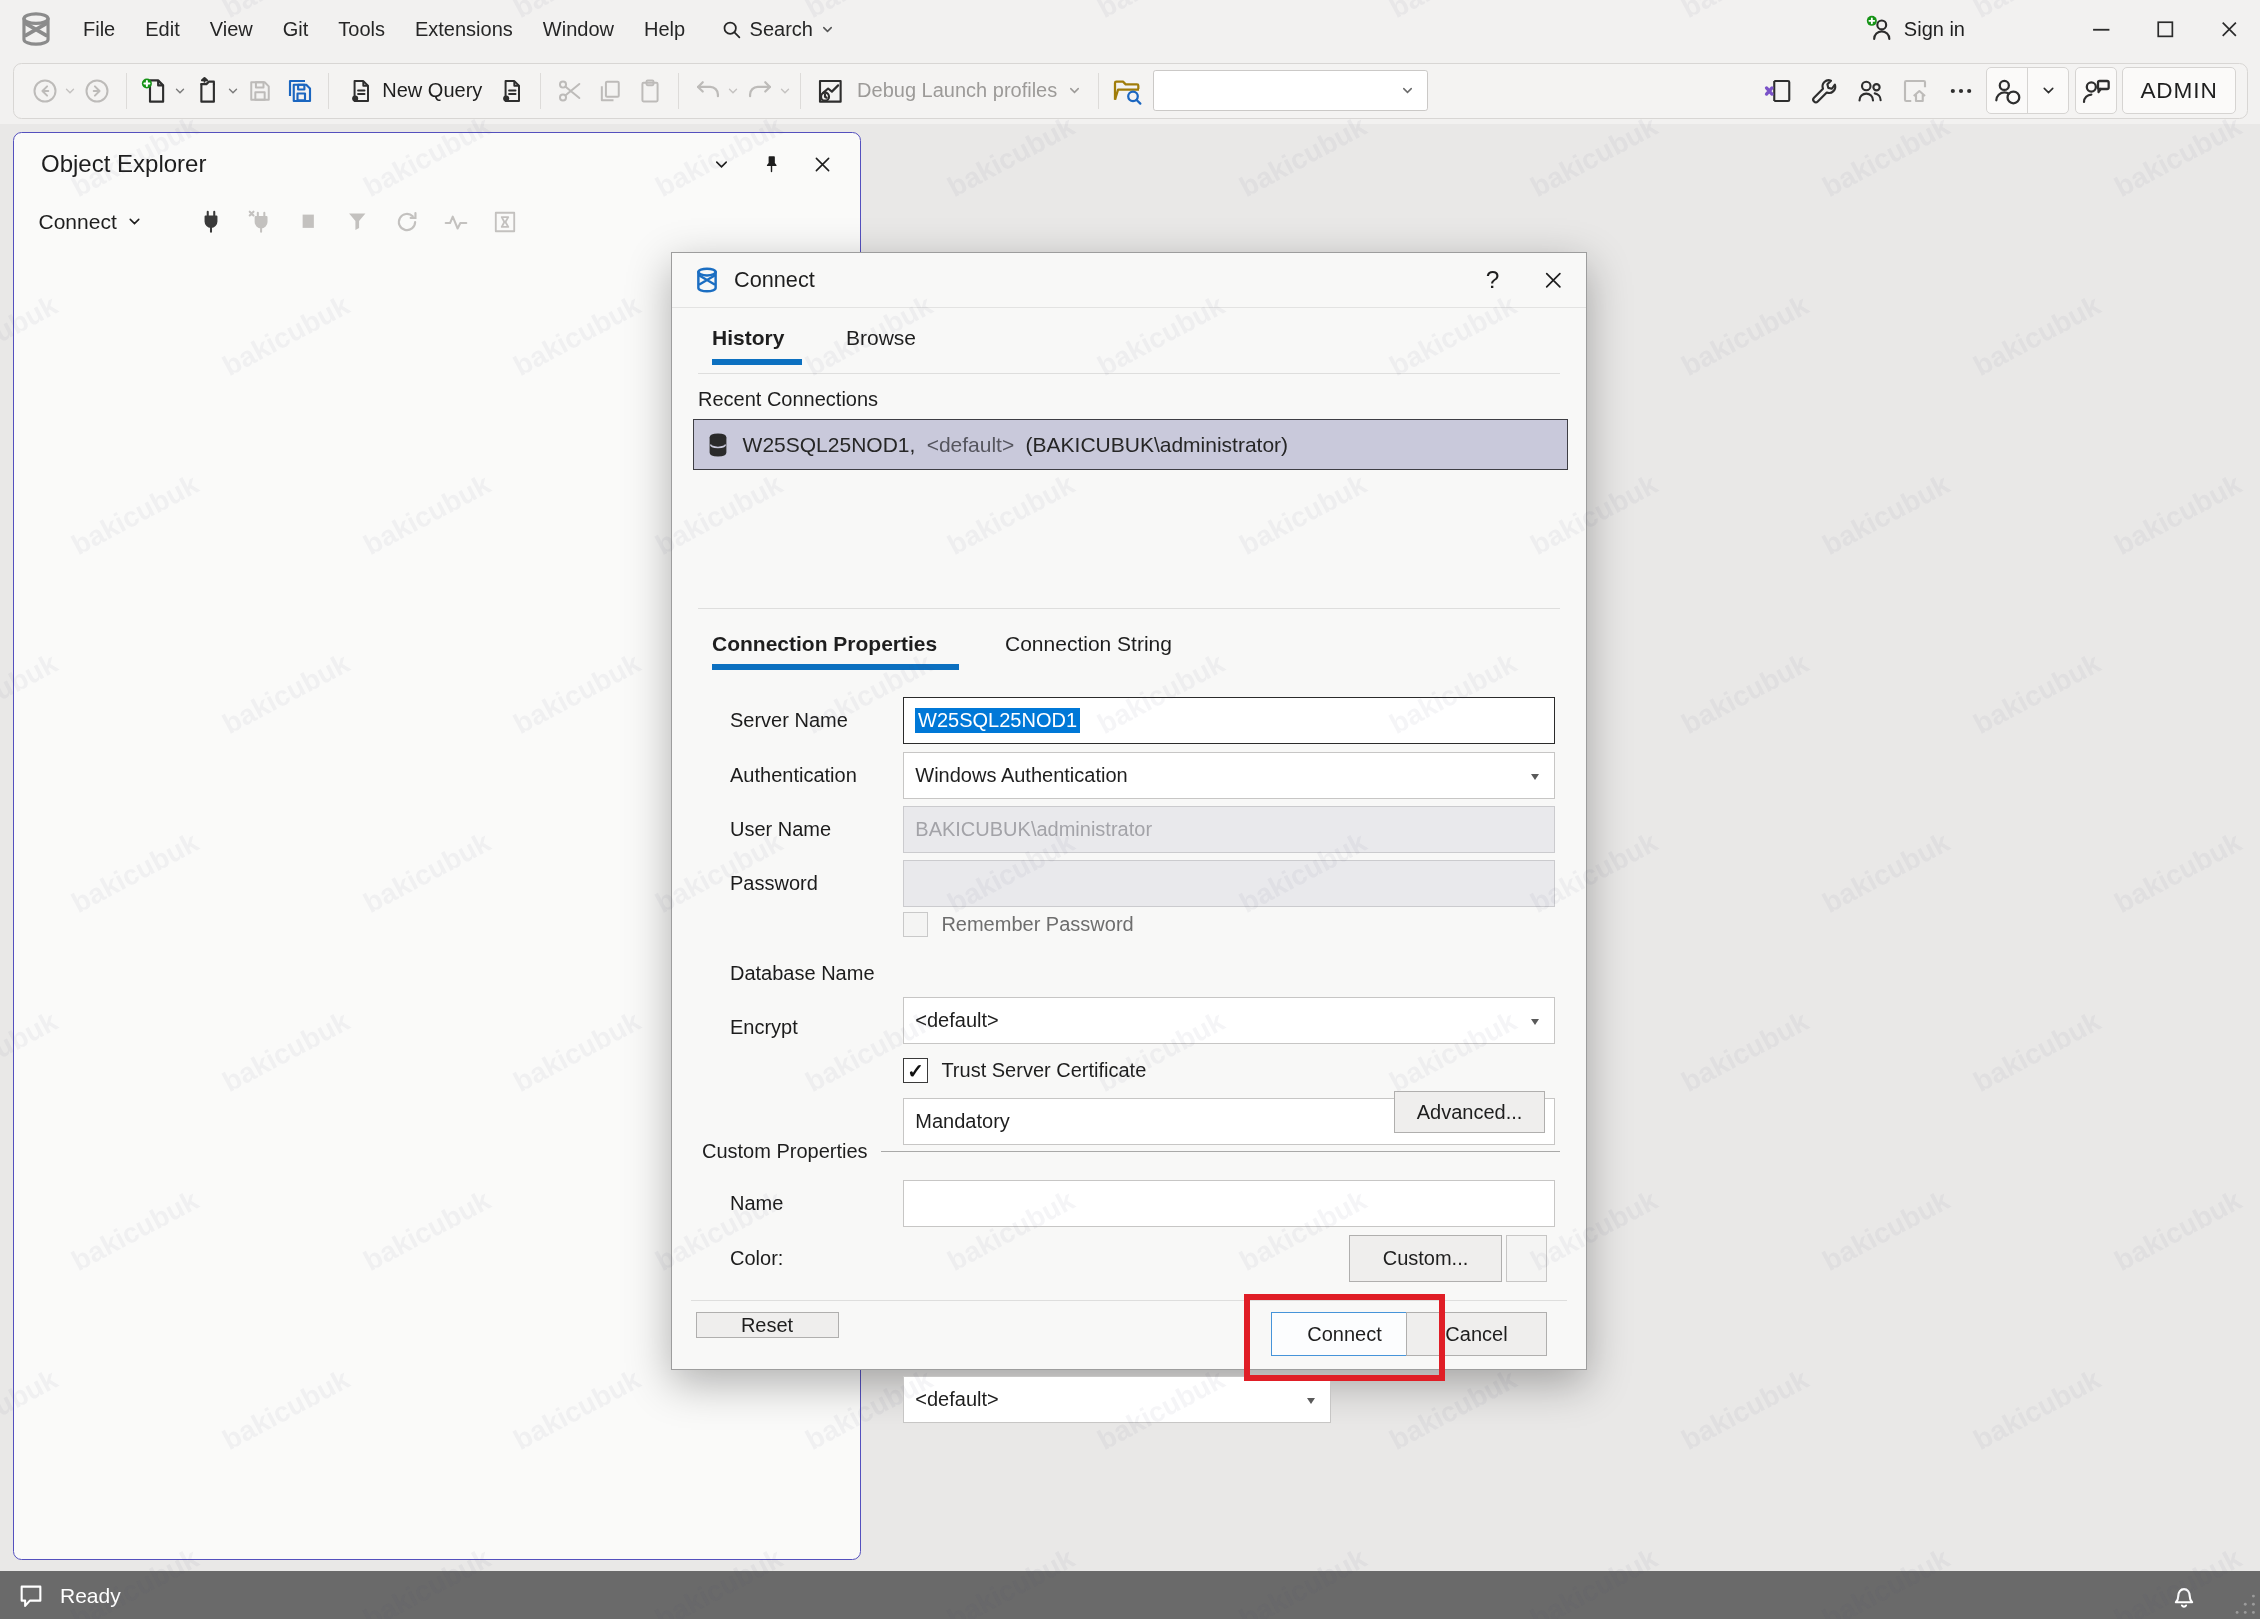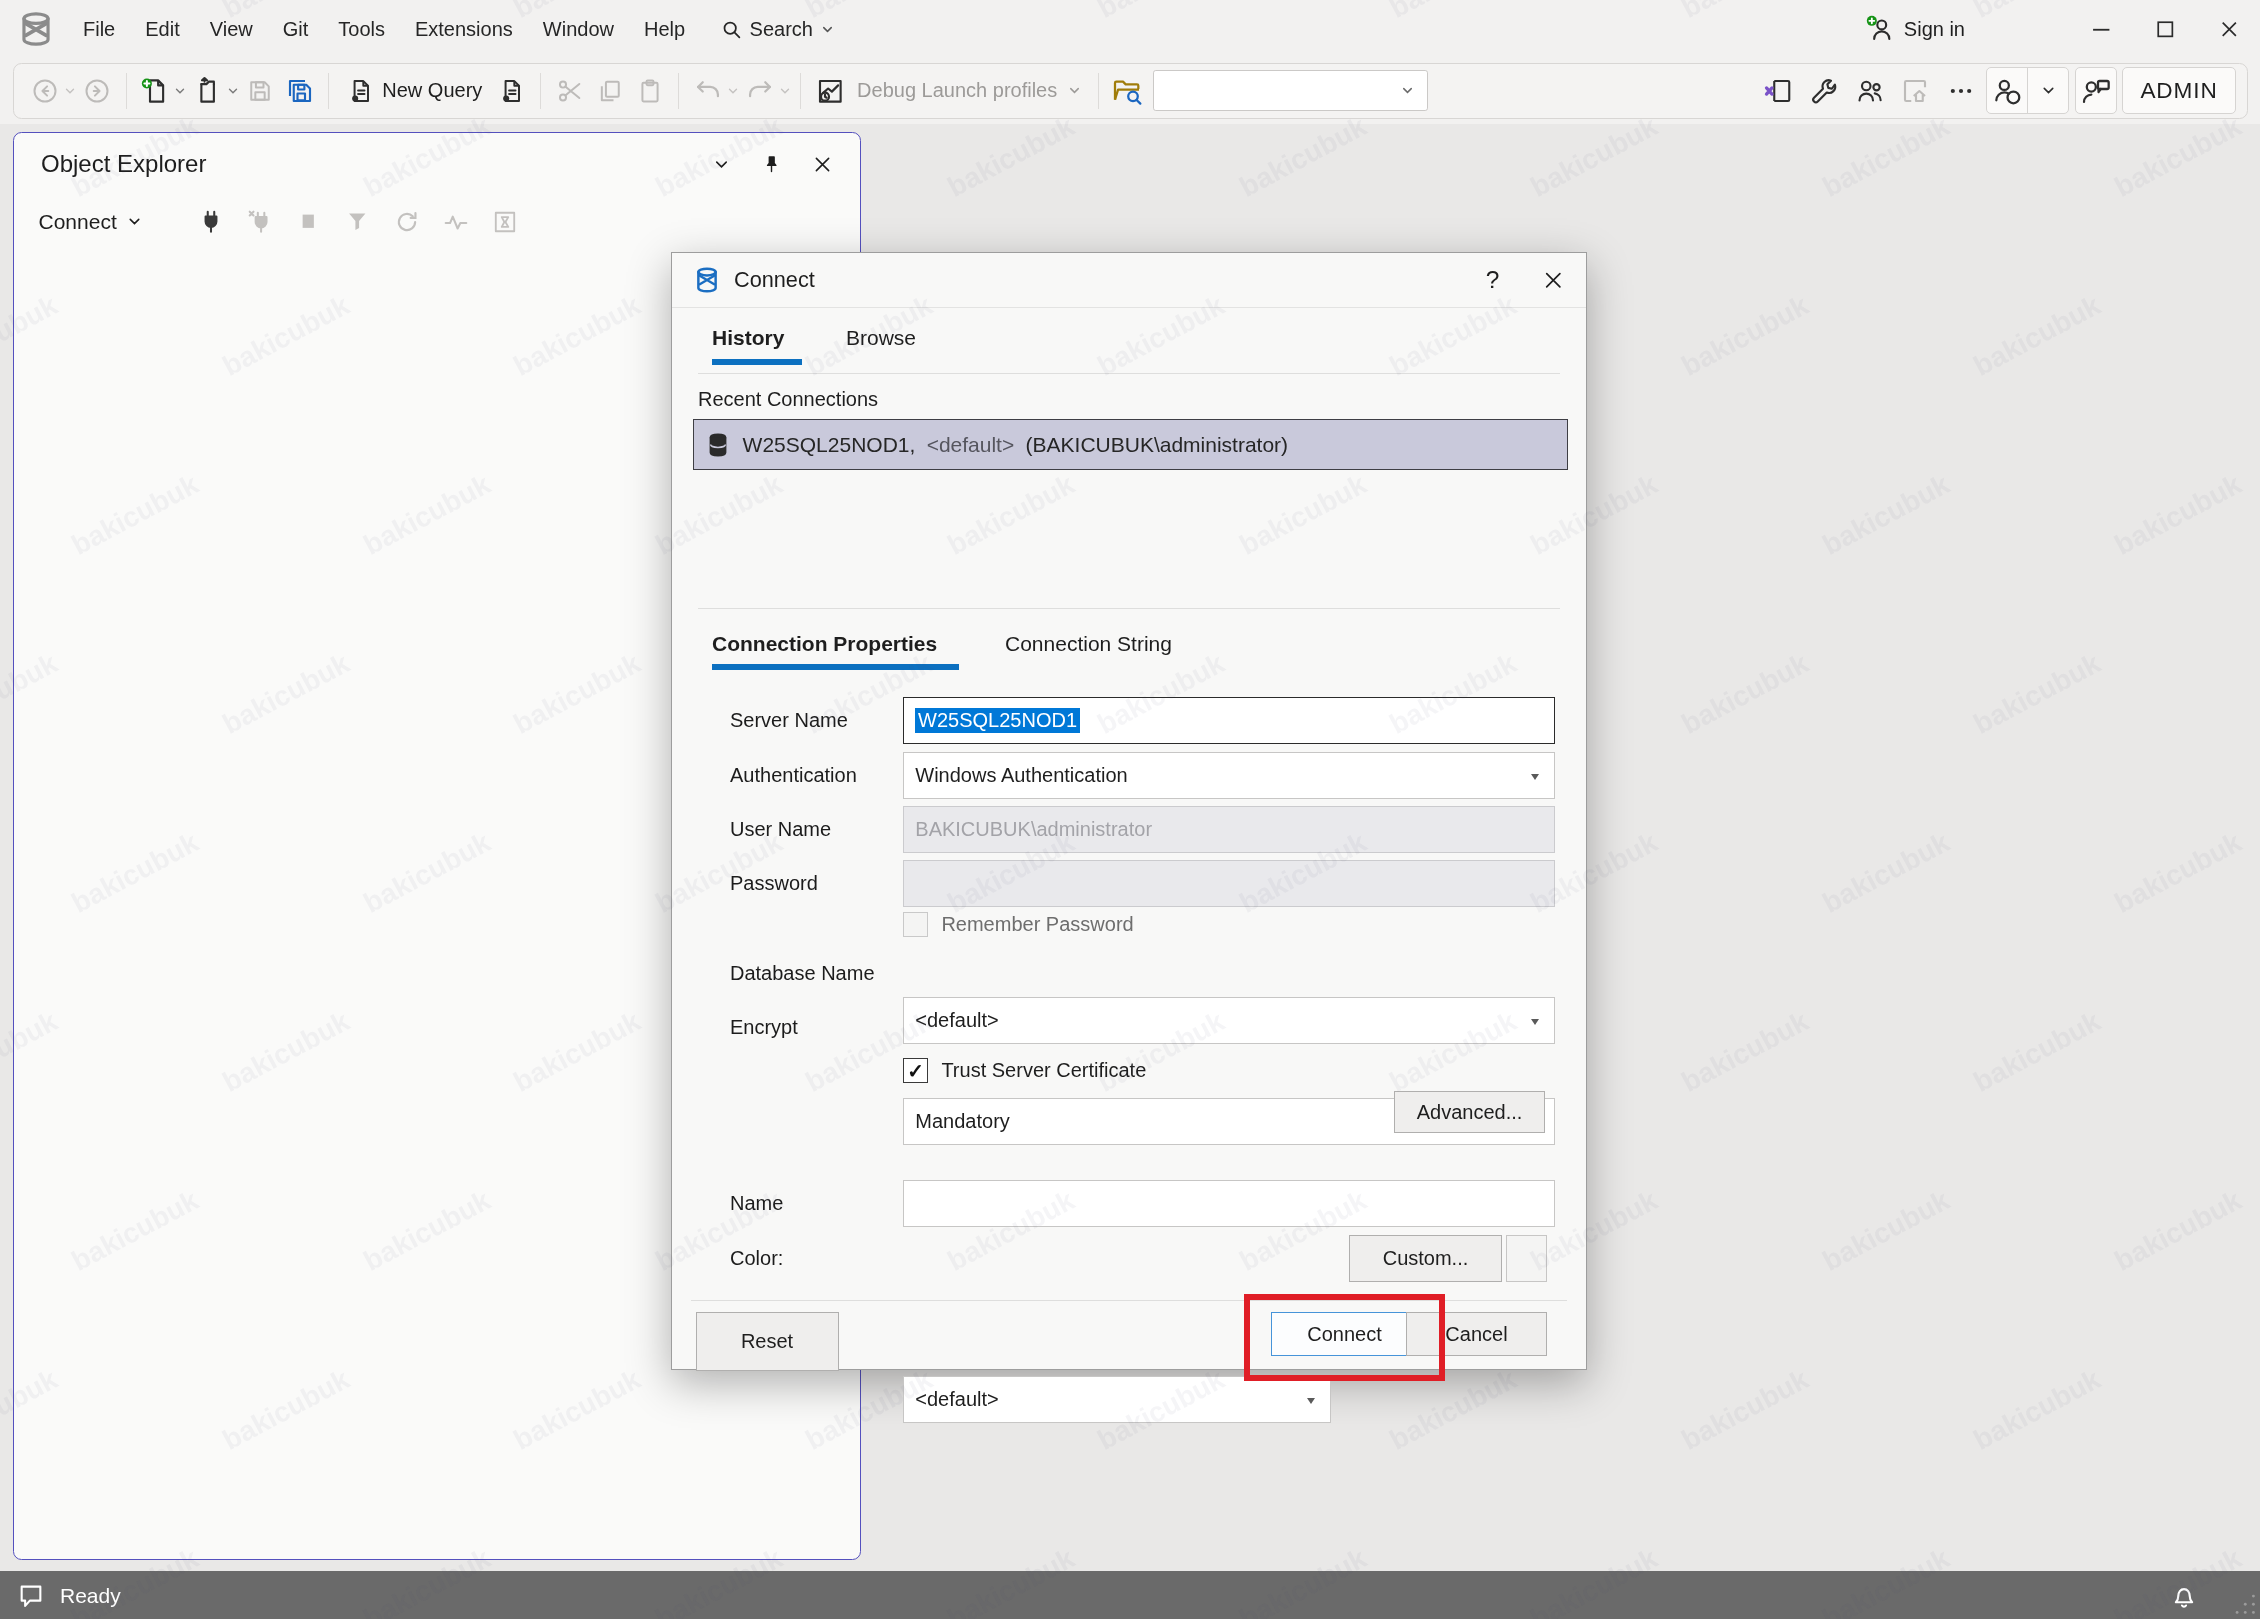--- a/index.html
+++ b/index.html
@@ -524,35 +524,39 @@
 
     <div class="check-row" style="left:231px; top:805px;">
       <div class="checkbox on">
         <span>✓</span>
       </div>
       <span>Trust Server Certificate</span>
     </div>
 
     <div class="btn" style="position:absolute; left:722px; top:838px; width:151px; height:42px;">Advanced...</div>
 
+    <div class="group-row" style="top:887px;">
+      <span>Custom Properties</span>
+      <div class="gline"></div>
+    </div>
 
     <div class="form-label" style="top:927px;">Name</div>
     <div class="field" style="top:927px; background:#FFFFFF; border:0.9px solid #C7C6C5;"></div>
 
     <div class="form-label" style="top:982px;">Color:</div>
     <div class="field select" style="top:982px; width:428px;">
       <span>&lt;default&gt;</span>
       <span class="dd-arrow" style="border-top-width:6.6px; border-left-width:4.7px; border-right-width:4.7px; top:21px;"></span>
     </div>
     <div class="btn" style="position:absolute; left:677px; top:982px; width:153px; height:47px;">Custom...</div>
     <div style="position:absolute; left:834px; top:982px; width:41px; height:47px; background:#F4F4F3; border:0.9px solid #C7C6C5;"></div>
 
     <div class="dlg-sep" style="top:1047px; left:19px; right:19px;"></div>
 
-    <div class="btn" style="position:absolute; left:23.5px; top:1059px; width:143px; height:59px;">Reset</div>
+    <div class="btn" style="position:absolute; left:23.5px; top:1059px; width:143px; height:26px;">Reset</div>
     <div class="btn default-btn" style="position:absolute; left:599px; top:1059px; width:147px; height:44px;">Connect</div>
     <div class="btn" style="position:absolute; left:734px; top:1059px; width:141px; height:44px;">Cancel</div>
 
     <div class="red-annotation"></div>
   </div>
 
   <div class="statusbar">
     <svg width="28" height="28" viewBox="0 0 24 24" fill="none" stroke="#FFFFFF" stroke-width="1.8" stroke-linejoin="round">
         <path d="M4 4h16v12h-9l-4 4.5V16H4z"></path>
       </svg>

